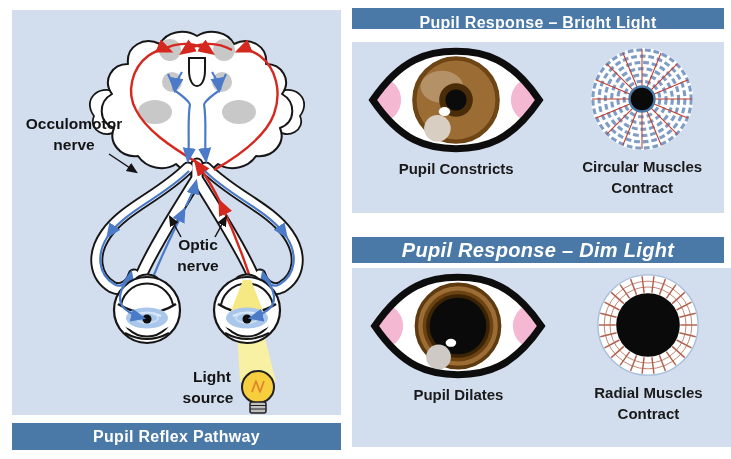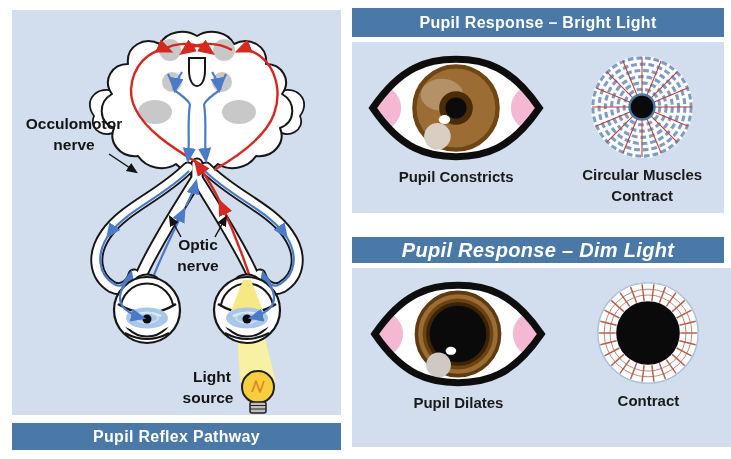--- a/index.html
+++ b/index.html
@@ -4,26 +4,26 @@
 <style>
   html,body{margin:0;padding:0;background:#ffffff;}
   #stage{position:relative;width:731px;height:459px;background:#ffffff;
          font-family:"Liberation Sans",sans-serif;overflow:hidden;}
   .abs{position:absolute;font-weight:bold;}
   .panel{background:#d2ddee;}
   .bar{background:#4a79a8;color:#ffffff;font-weight:bold;text-align:center;
        letter-spacing:.3px;}
   .left-card{left:12px;top:10px;width:329px;height:405px;}
   .left-banner{left:12px;top:423px;width:329px;height:27px;font-size:16px;line-height:27px;}
-  .hdr-bright{left:352px;top:8px;width:372px;height:29px;font-size:16px;line-height:29px;text-align:center;}
+  .hdr-bright{left:352px;top:8px;width:372px;height:21px;font-size:16px;line-height:29px;text-align:center;}
   .body-bright{left:352px;top:42px;width:372px;height:171px;}
   .hdr-dim{left:352px;top:237px;width:372px;height:26px;font-size:20px;line-height:26px;font-style:italic;}
   .body-dim{left:352px;top:268px;width:380px;height:179px;}
   .figrow{display:flex;width:100%;height:100%;}
-  .fig{display:flex;flex-direction:column;align-items:center;padding-top:12px;}
+  .fig{display:flex;flex-direction:column;align-items:center;padding-top:4px;}
   .fig-eye{flex:0 0 56%;}
   .fig-mus{flex:1 1 auto;}
   .caption{font-size:15px;color:#1a1a1a;text-align:center;line-height:1.4;margin-top:4px;}
   svg text{font-family:"Liberation Sans",sans-serif;fill:#141414;}
   .lbl{font-size:15.5px;}
 </style>
 </head>
 <body>
 
 <div id="stage">
@@ -284,19 +284,20 @@
               <line x1="59.037978788553325" y1="21.74425271771519" x2="61.147370693021486" y2="4.371847420999245" stroke="#b2604c" stroke-width="1.5"></line>
               <line x1="66.87926371592494" y1="23.676955870038604" x2="73.08484923916932" y2="7.3141716230438405" stroke="#b2604c" stroke-width="1.5"></line>
               <line x1="74.03016901549368" y1="27.43004049256249" x2="83.97130208328889" y2="13.027822839423493" stroke="#b2604c" stroke-width="1.5"></line>
               <line x1="80.07511006373187" y1="32.785390948933355" x2="93.17404815672614" y2="21.180744429719425" stroke="#b2604c" stroke-width="1.5"></line>
               <line x1="84.66277685938253" y1="39.431773736533756" x2="100.15825730831371" y2="31.299118225767813" stroke="#b2604c" stroke-width="1.5"></line>
               <line x1="87.52655088377274" y1="46.98292524636682" x2="104.51803268872865" y2="42.794901121334554" stroke="#b2604c" stroke-width="1.5"></line>
             </g>
           <circle cx="55" cy="55" r="33" fill="#0a0a0a"></circle>
         </svg>
         <div class="caption">
+          <div>Radial Muscles</div>
           <div>Contract</div>
         </div>
       </div>
     </div>
   </div>
 
 </div>
 
 </body></html>

